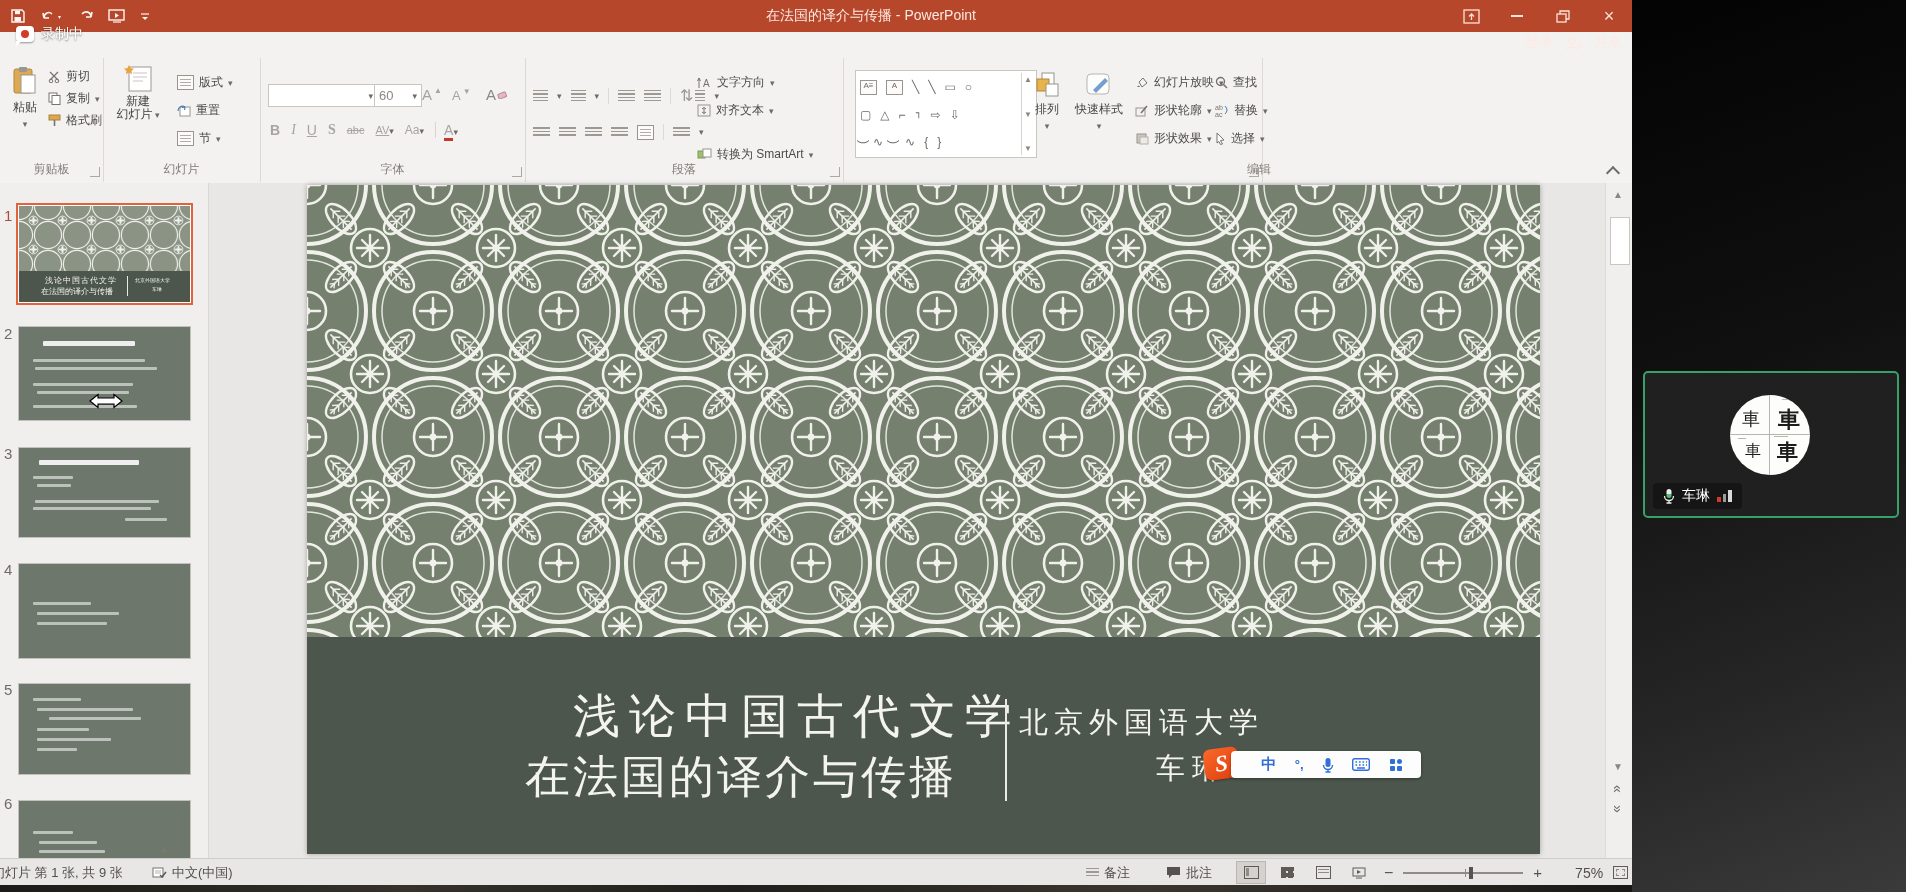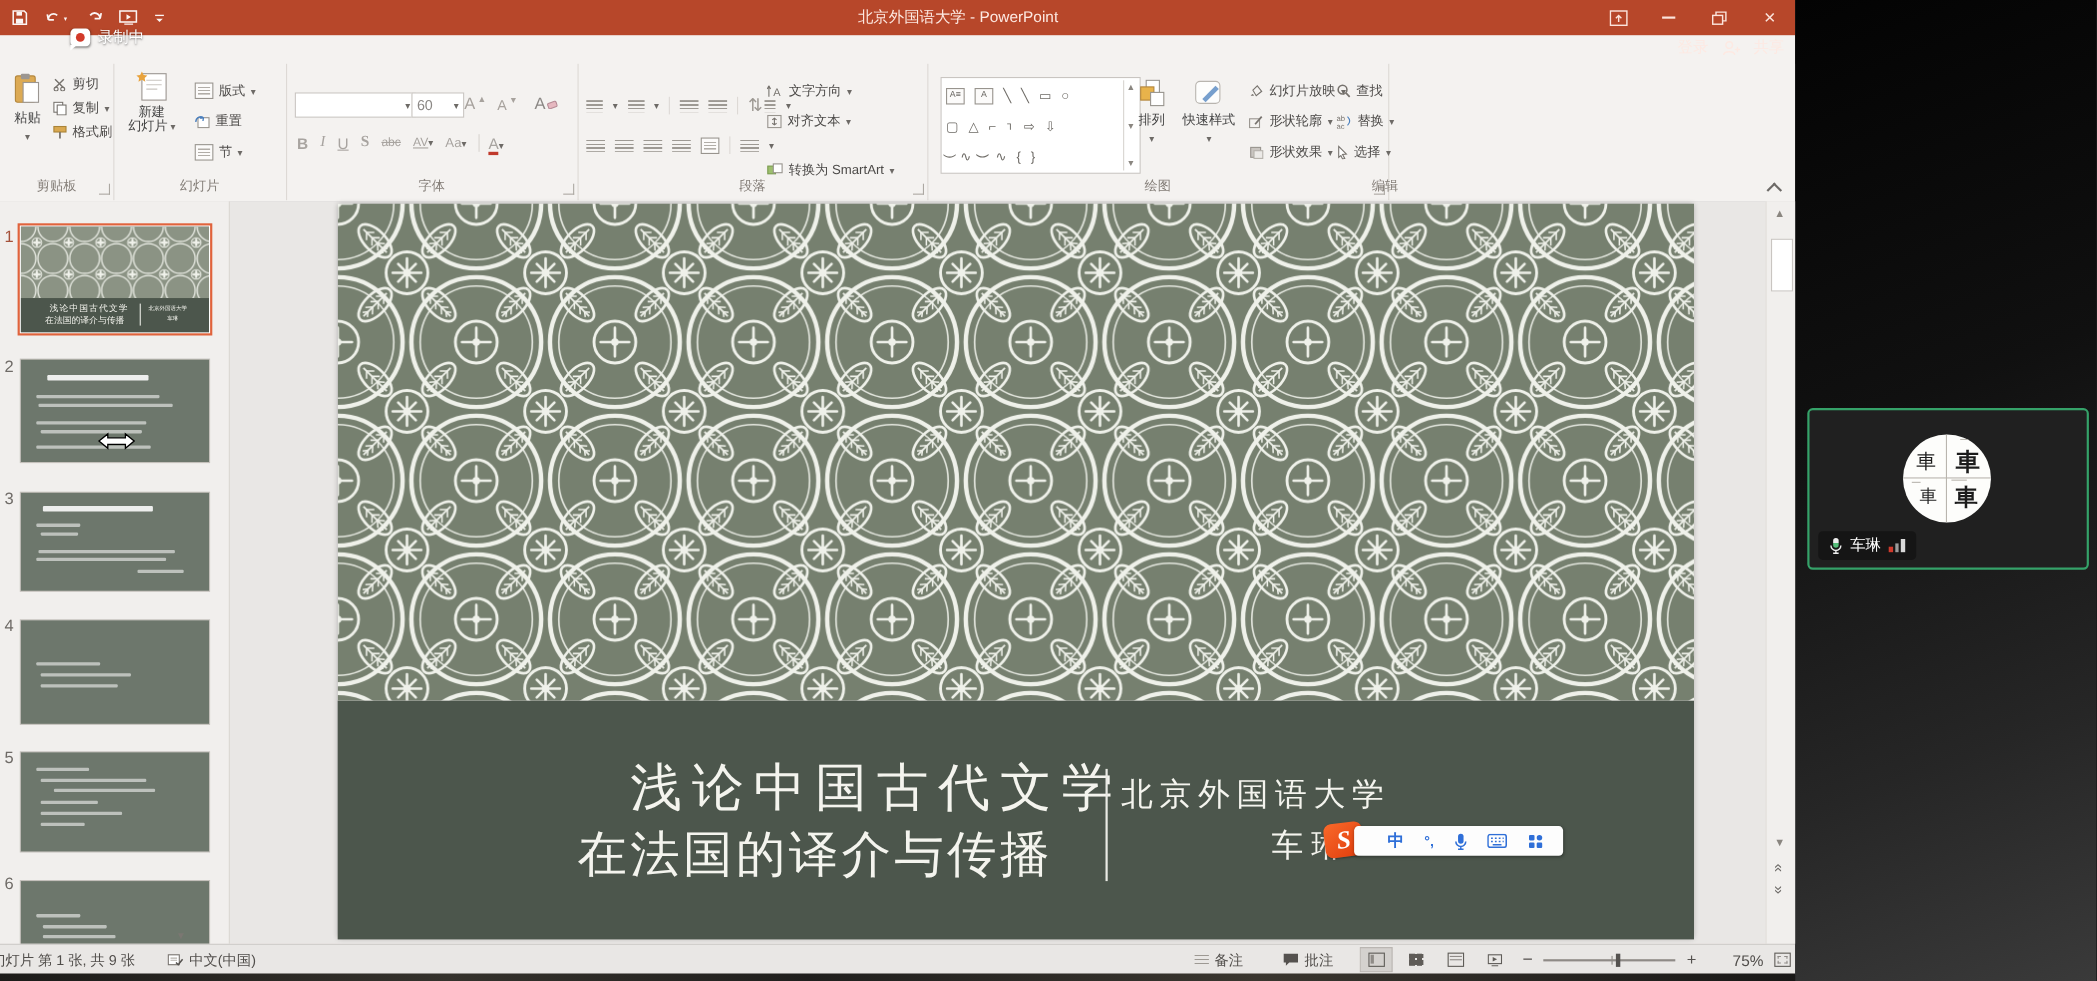--- a/index.html
+++ b/index.html
@@ -17,21 +17,21 @@
   .wbtn{width:46px;height:32px;display:flex;align-items:center;justify-content:center;color:#fbe4dc;font-size:15px;}
   .tabrow{position:absolute;left:0;top:32px;width:1632px;height:26px;background:#b7472a;display:flex;align-items:flex-end;}
   .tab{padding:4px 14px 6px;font-size:14.5px;color:#fbe3db;white-space:nowrap;}
   .tab.sel{background:#f4f2f0;color:#c0492b;}
   .tellme{display:flex;align-items:center;gap:6px;color:#f6d9ce;font-size:14px;padding:4px 12px 6px;}
   .bulb{width:11px;height:11px;border:1.5px solid #f3cf7d;border-radius:50%;position:relative;}
   .bulb:after{content:"";position:absolute;left:3px;bottom:-4px;width:3px;height:3px;background:#f3cf7d;}
   .acct{position:absolute;right:10px;top:34px;display:flex;align-items:center;gap:12px;color:#fde9e2;font-size:14px;}
 
   
-  .recbadge{position:absolute;left:16px;top:25px;display:flex;align-items:center;gap:7px;z-index:60;margin-left:48px;}
+  .recbadge{position:absolute;left:16px;top:25px;display:flex;align-items:center;gap:7px;z-index:60;}
   .recicon{width:18px;height:16px;background:#fff;border-radius:4px;position:relative;box-shadow:0 1px 2px rgba(0,0,0,.4);}
   .recicon:before{content:"";position:absolute;left:5px;top:4px;width:8px;height:8px;border-radius:50%;background:#d23a2a;}
   .recicon:after{content:"";position:absolute;left:0px;bottom:-4px;border-left:6px solid #fff;border-bottom:5px solid transparent;}
   .rectext{color:#fff;font-size:14px;text-shadow:0 1px 2px rgba(0,0,0,.55);}
 
   
   .ribbon{position:absolute;left:0;top:58px;width:1632px;height:125px;background:#f4f2f0;border-bottom:1px solid #cfccc9;}
   .rg{position:absolute;top:0;height:124px;border-right:1px solid #ddd9d5;}
   .glabel{position:absolute;bottom:4px;left:0;width:100%;text-align:center;font-size:12px;color:#837d77;}
   .launcher{position:absolute;right:3px;bottom:5px;width:9px;height:9px;border-left:1px solid #9b968f;border-top:1px solid #9b968f;transform:rotate(180deg);opacity:.8;}
@@ -148,21 +148,21 @@
               <path d="M5 14h8" stroke="#fff" stroke-width="1.2"></path>
             </svg>
         </span>
         <span class="qicon" style="width:10px;">
           <svg width="10" height="16">
               <path d="M1 6h8" stroke="#fff" stroke-width="1.2"></path>
               <path d="M2 9 l3 3 3 -3 z" fill="#fff"></path>
             </svg>
         </span>
       </div>
-      <div class="ttl">北京外国语大学 - PowerPoint</div>
+      <div class="ttl">在法国的译介与传播 - PowerPoint</div>
       <div class="wctl">
         <span class="wbtn">
           <svg width="17" height="15">
               <rect x="1" y="1" width="15" height="13" fill="none" stroke="#fbe4dc" stroke-width="1.3"></rect>
               <path d="M8.5 11 V5 M6 7.5 L8.5 5 L11 7.5" fill="none" stroke="#fbe4dc" stroke-width="1.3"></path>
             </svg>
         </span>
         <span class="wbtn">
             <span style="width:12px;height:2px;background:#fbe4dc;display:block;"></span>
           </span>
@@ -404,21 +404,20 @@
             <span class="caret">▾</span>
         </div>
         <div class="sbtn" style="left:292px;top:72px;">
           <svg width="14" height="13">
               <rect x="2" y="2" width="9" height="9" fill="#c9c5c0" stroke="#98948e"></rect>
               <rect x="5" y="5" width="8" height="7" fill="#eceae7" stroke="#b5b1ab"></rect>
             </svg>
           <span>形状效果</span>
             <span class="caret">▾</span>
         </div>
-        <div class="glabel">绘图</div>
         <div class="launcher"></div>
       </div>
 
       <div class="rg" style="left:1203px;width:112px;border-right:none;">
         <div class="sbtn" style="left:12px;top:16px;">
           <svg width="13" height="13">
               <circle cx="5.5" cy="5.5" r="4" fill="none" stroke="#77736e" stroke-width="1.4"></circle>
               <path d="M8.5 8.5 L12 12" stroke="#77736e" stroke-width="1.6"></path>
             </svg>
           <span>查找</span>

